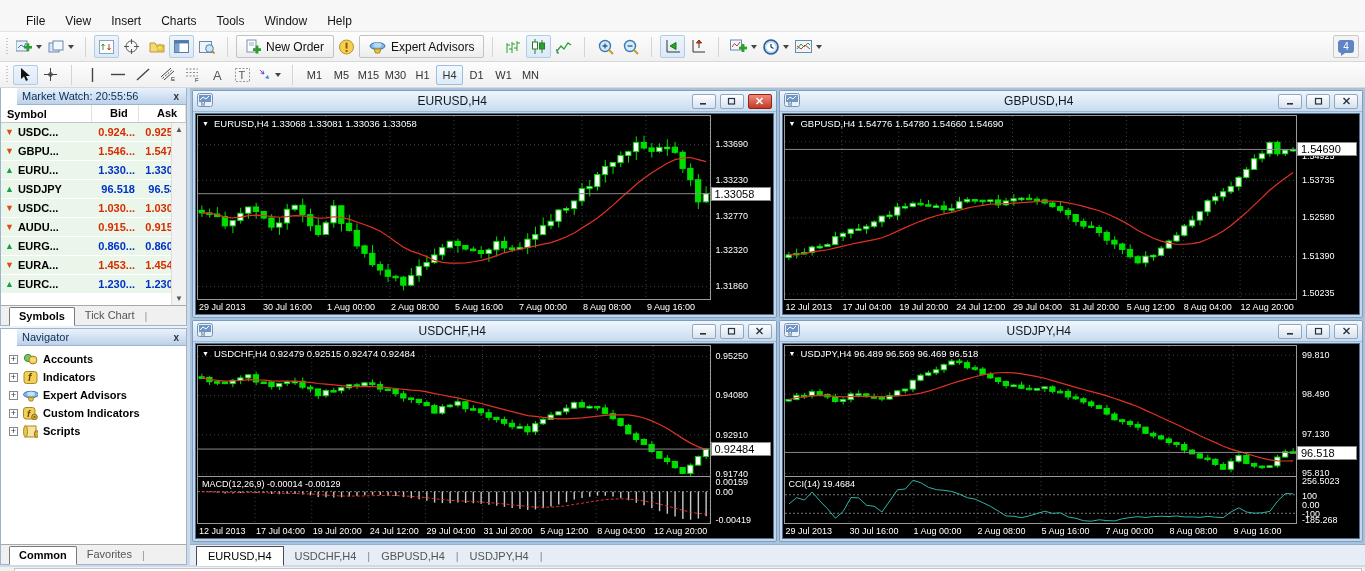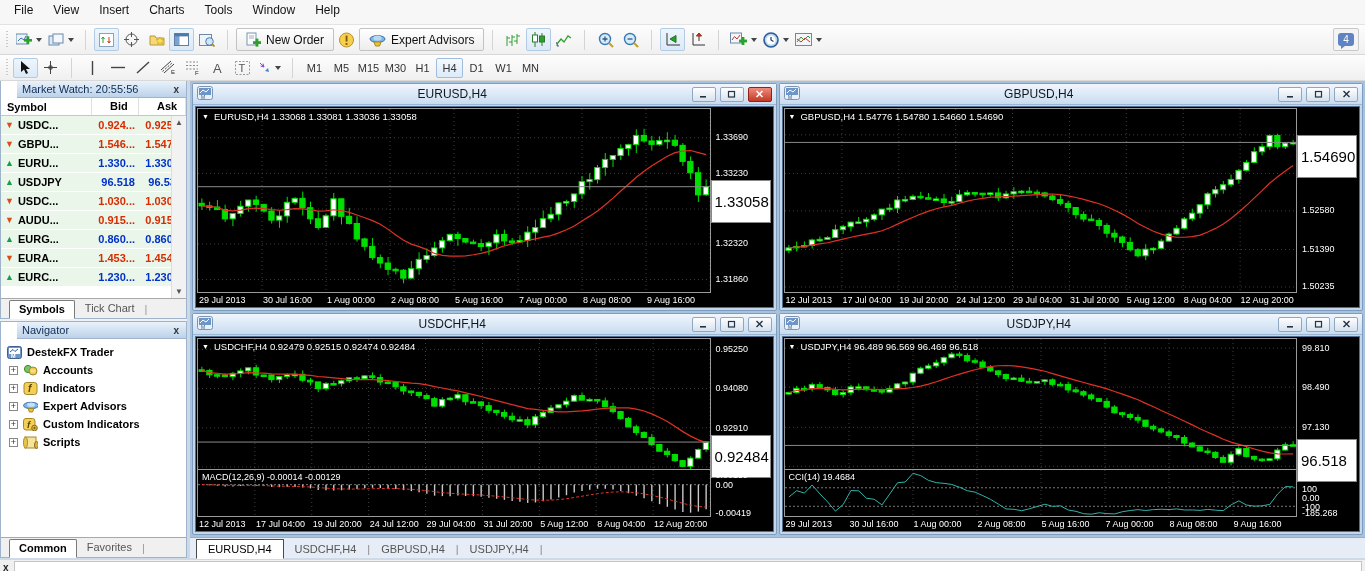--- a/index.html
+++ b/index.html
@@ -1,18 +1,18 @@
 <!DOCTYPE html>
 <html><head>
 <meta charset="utf-8">
 <style>
 *{box-sizing:border-box;margin:0;padding:0;font-family:"Liberation Sans","DejaVu Sans",sans-serif;}
 html,body{width:1365px;height:571px;overflow:hidden;background:#e9eef5;font-size:11px;-webkit-font-smoothing:antialiased;}
 
-.menubar{height:25px;background:#f7f7f7;border-bottom:1px solid #e3e3e3;display:flex;align-items:flex-start;padding-left:4px;}
+.menubar{height:32px;background:#f7f7f7;border-bottom:1px solid #e3e3e3;display:flex;align-items:flex-end;padding-left:16px;}
 .menu-item{padding:3px 10px;font-size:12px;color:#151515;cursor:default;}
 .toolbar{display:flex;align-items:center;background:linear-gradient(#fdfdfd,#f0f0f0);border-bottom:1px solid #d8d8d8;position:relative;}
 .tb1{height:30px;}
 .tb2{height:26px;}
 .tgroup{display:flex;align-items:center;padding:0 5px;height:100%;}
 .grip{width:5px;height:18px;margin-right:3px;background:repeating-linear-gradient(#c9c9c9 0 1px,transparent 1px 3px);background-size:2px 100%;background-repeat:repeat-y;background-position:1px 0;}
 .tsep{width:1px;height:20px;background:#d4d4d4;margin:0 3px;}
 .tbtn{min-width:25px;height:23px;display:flex;align-items:center;justify-content:center;border:1px solid transparent;border-radius:2px;gap:2px;padding:0 2px;cursor:default;}
 .tbtn.pressed{background:linear-gradient(#eef5fc,#dbe9f7);border-color:#b3cce6;}
 .tb2 .tbtn{height:20px;}
@@ -66,21 +66,21 @@
 .cwbtn svg{display:block;}
 .cwbtn.close-active{background:linear-gradient(#ef8b7d,#c33a24);border-color:#8e2316;}
 .cw-body{flex:1;display:flex;margin:1px 2px 2px;background:#000;border:1px solid #4c6variable;border:1px solid #51708f;min-height:0;position:relative;}
 .plot-col{flex:1;display:flex;flex-direction:column;min-width:0;position:relative;}
 .main-plot{flex:1;position:relative;border:1px solid #9a9a9a;margin:1px 0 0 1px;overflow:hidden;}
 .ind-panel{height:47px;flex:0 0 47px;position:relative;border:1px solid #9a9a9a;border-top:none;margin-left:1px;overflow:hidden;}
 .xaxis{height:14px;flex:0 0 14px;position:relative;color:#fff;font-size:9px;overflow:visible;white-space:nowrap;}
 .xaxis span{position:absolute;top:2px;}
 .paxis{width:62px;flex:0 0 62px;position:relative;color:#fff;font-size:9px;}
 .paxis .pl{position:absolute;left:5px;}
-.pricebox{position:absolute;left:0;right:2px;background:#fff;color:#000;padding:12px 3px;font-size:15px;border:1px solid #888;}
+.pricebox{position:absolute;left:0;right:2px;background:#fff;color:#000;padding:0 3px;font-size:11px;border:1px solid #888;}
 .ohlc{position:absolute;top:2px;left:4px;color:#fff;font-size:9.5px;display:flex;gap:5px;align-items:center;z-index:3;white-space:nowrap;}
 .ohlc .tri{font-size:7px;}
 .ind-label{position:absolute;top:2px;left:4px;color:#fff;font-size:9px;z-index:3;white-space:nowrap;}
 svg.layer{position:absolute;inset:0;}
 
 .chart-tabbar{height:21px;flex:0 0 21px;background:#e6edf6;border-top:1px solid #96aec8;display:flex;align-items:flex-end;padding-left:6px;font-size:11px;}
 .ctab{padding:3px 11px;color:#555;}
 .ctab.active{background:#fff;border:1px solid #4a4a4a;border-bottom:1px solid #fff;margin-bottom:-1px;color:#000;border-radius:1px 1px 0 0;}
 .ctab-sep{color:#8a8a8a;padding-bottom:3px;}
 
@@ -456,31 +456,20 @@
           <span class="ptab-sep">|</span>
         </div>
     </div>
 
     <div class="panel nav-panel">
       <div class="panel-title">
         <span class="t">Navigator</span>
         <span class="x-small">x</span>
       </div>
       <div class="nav-tree">
-          <div class="tree-row">
-            <span class="nico">
-              <svg width="15" height="13">
-                <rect x="0.5" y="0.5" width="14" height="12" rx="2" fill="#6d95c8" stroke="#3c618e"></rect>
-                <rect x="2" y="2" width="11" height="6" fill="#fff"></rect>
-                <polyline points="3,6 6,3.5 8,5.5 11,3" fill="none" stroke="#2c5a9a"></polyline>
-                <text x="4" y="12" font-size="5.5" fill="#fff">M</text>
-              </svg>
-            </span>
-            <span>DestekFX Trader</span>
-          </div>
           <div class="tree-row child">
             <span class="expander">+</span>
             <span class="nico">
               <svg width="15" height="13">
                 <circle cx="5" cy="5" r="3.6" fill="#7cc46a" stroke="#3a8a2a"></circle>
                 <circle cx="10" cy="7" r="4" fill="#f0c84a" stroke="#a8862a"></circle>
                 <rect x="7.6" y="5.4" width="4.8" height="3.2" fill="#f7df8a"></rect>
               </svg>
             </span>
             <span>Accounts</span>

